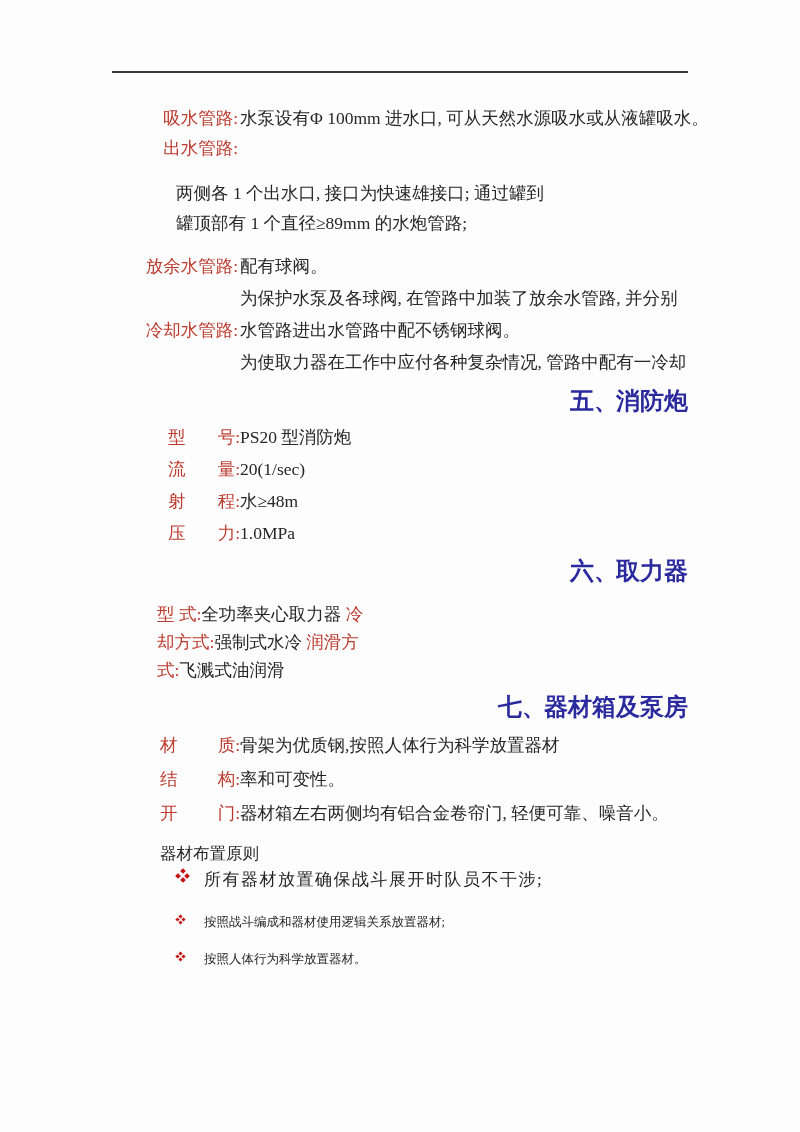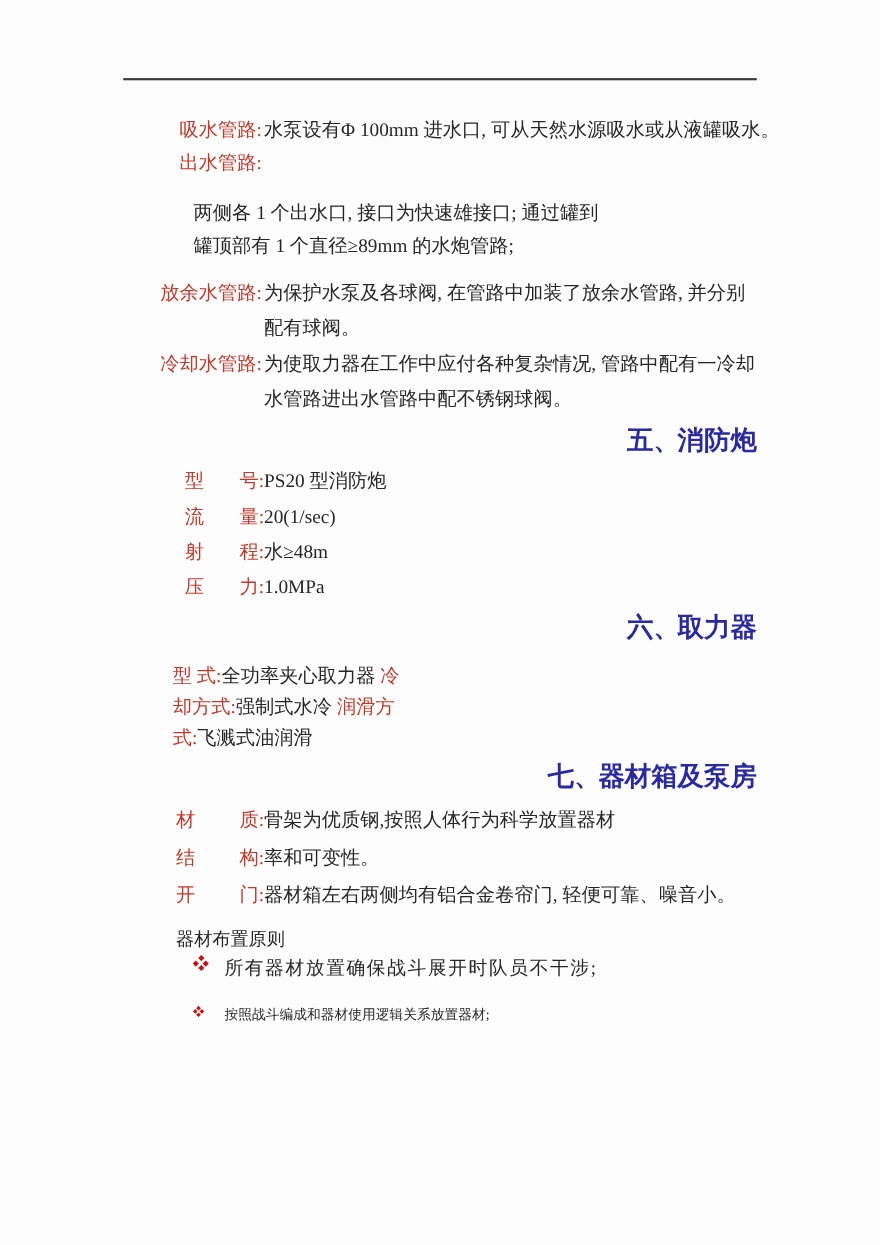--- a/index.html
+++ b/index.html
@@ -92,28 +92,28 @@
       <div class="line">&nbsp;</div>
     </div>
 
     <div class="outlet">
       <div class="line">两侧各 1 个出水口, 接口为快速雄接口; 通过罐到</div>
       <div class="line">罐顶部有 1 个直径≥89mm 的水炮管路;</div>
     </div>
 
     <div class="hang p4">
       <span class="lbl">放余水管路:</span>
+      <div class="line">配有球阀。</div>
       <div class="line">为保护水泵及各球阀, 在管路中加装了放余水管路, 并分别</div>
-      <div class="line">配有球阀。</div>
     </div>
 
     <div class="hang p5">
       <span class="lbl">冷却水管路:</span>
+      <div class="line">水管路进出水管路中配不锈钢球阀。</div>
       <div class="line">为使取力器在工作中应付各种复杂情况, 管路中配有一冷却</div>
-      <div class="line">水管路进出水管路中配不锈钢球阀。</div>
     </div>
 
     <div class="head h5">
       <span class="num">五、</span><span>消防炮</span>
     </div>
 
     <div class="srow">
       <span class="sl">
           <span>型</span>
           <span>号:</span>
@@ -195,15 +195,24 @@
     </div>
     <div class="bul bul-sm b3">
       <span class="dicon dicon-sm">
           <i></i>
           <i></i>
           <i></i>
           <i></i>
         </span>
       <span>按照战斗编成和器材使用逻辑关系放置器材;</span>
     </div>
+    <div class="bul bul-sm b4">
+      <span class="dicon dicon-sm">
+          <i></i>
+          <i></i>
+          <i></i>
+          <i></i>
+        </span>
+      <span>按照人体行为科学放置器材。</span>
+    </div>
 
   </div>
 </div>
 
 </body></html>

